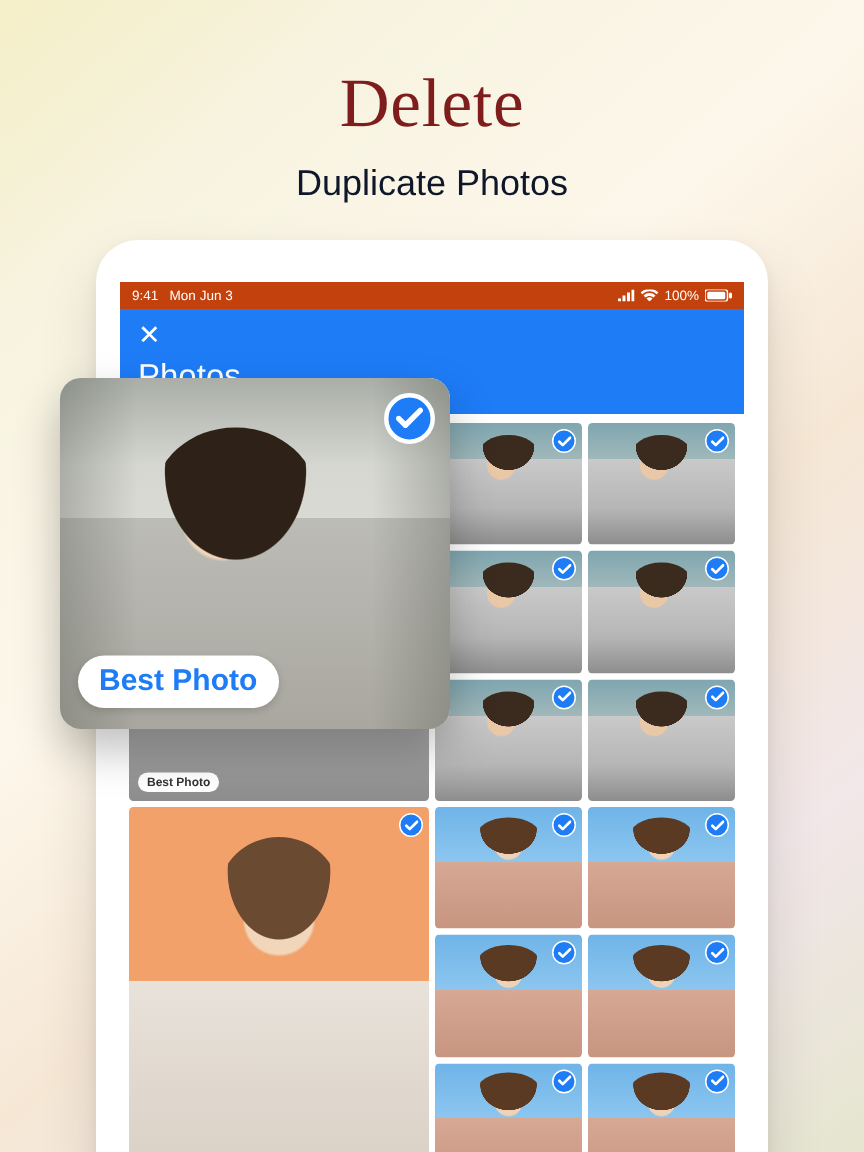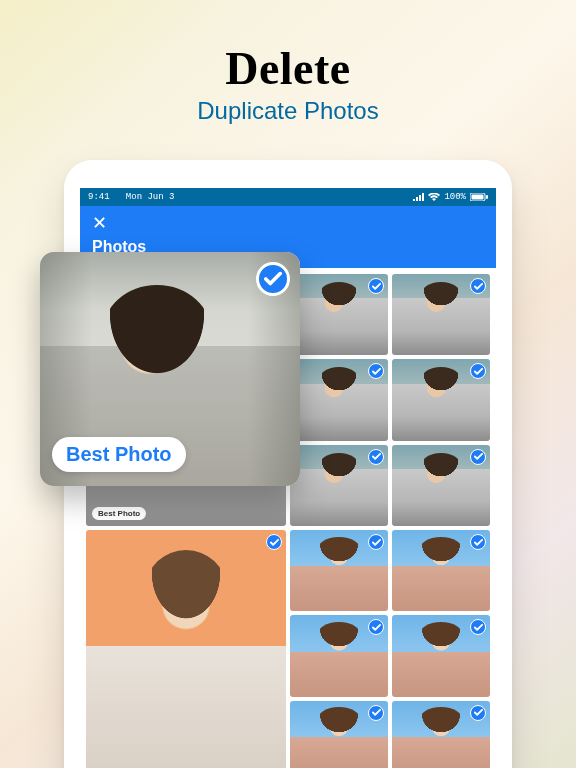--- a/index.html
+++ b/index.html
@@ -9,29 +9,29 @@
     background: linear-gradient(140deg, #f4efc7 0%, #f7f3e0 18%, #fdf7eb 40%, #f6e7d5 60%, #f2e7e9 80%, #e5e5cf 100%);
     position: relative;
   }
 
   .headline {
     text-align: center;
     padding-top: 42px;
   }
   .headline .title {
     font-size: 46px;
-    font-weight: 700;
-    color: #000000;
+    font-weight: 400;
+    color: #7f1d1d;
     letter-spacing: 0.5px;
     font-family: Georgia, 'Times New Roman', serif;
   }
   .headline .subtitle {
     font-size: 24px;
-    color: #0369a1;
-    margin-top: 2px;
+    color: #0f172a;
+    margin-top: 14px;
     font-weight: 400;
   }
 
   .tablet {
     position: absolute;
     left: 50%;
     transform: translateX(-50%);
     top: 160px;
     width: 448px;
     height: 640px;
@@ -43,45 +43,44 @@
 
   .screen {
     position: absolute;
     left: 16px; right: 16px; top: 28px; bottom: 0;
     background: #ffffff;
     overflow: hidden;
   }
 
   .statusbar {
     height: 18px;
-    background: #0369a1;
+    background: #c2410c;
     color: #fff;
     font-size: 9px;
     display: flex;
     align-items: center;
     padding: 0 8px;
     justify-content: space-between;
-    font-family: Liberation Mono, monospace;
   }
   .statusbar .right { display: flex; gap: 4px; align-items: center; justify-content: flex-end; }
   .statusbar svg { display: block; }
 
   .appbar {
     background: #1e7cf7;
     color: #fff;
     padding: 8px 12px 12px 12px;
   }
   .appbar .close {
     font-size: 18px;
     line-height: 1;
     margin-bottom: 6px;
   }
   .appbar .apptitle {
-    font-size: 16px;
-    font-weight: 700;
+    font-size: 22px;
+    font-weight: 400;
   }
 
   .grid-area {
     position: relative;
     padding: 6px;
     background: #fff;
   }
   .row {
     display: flex;
     gap: 4px;

